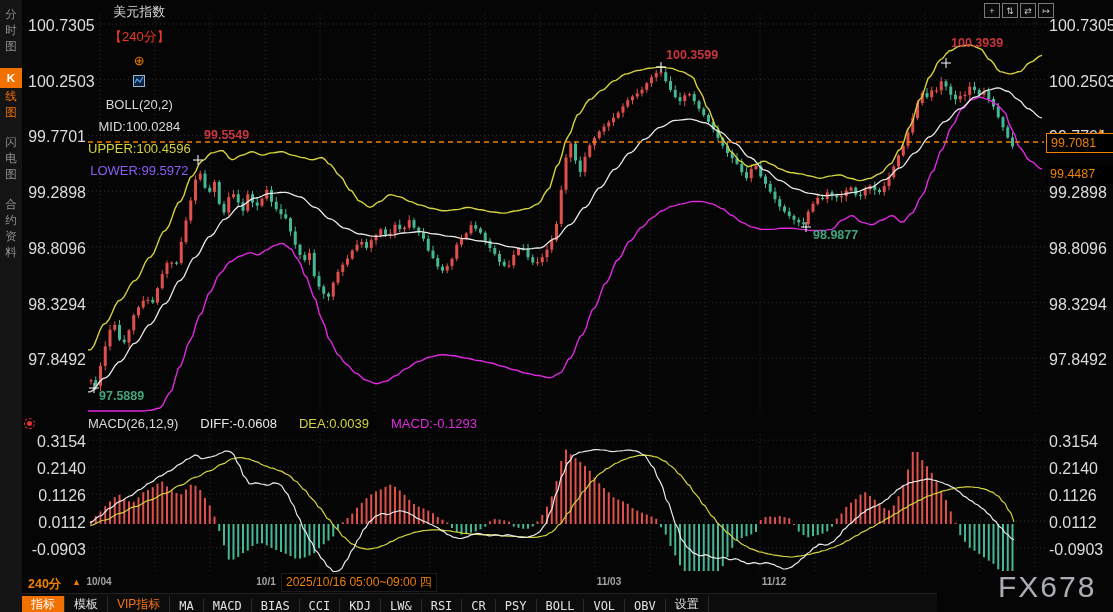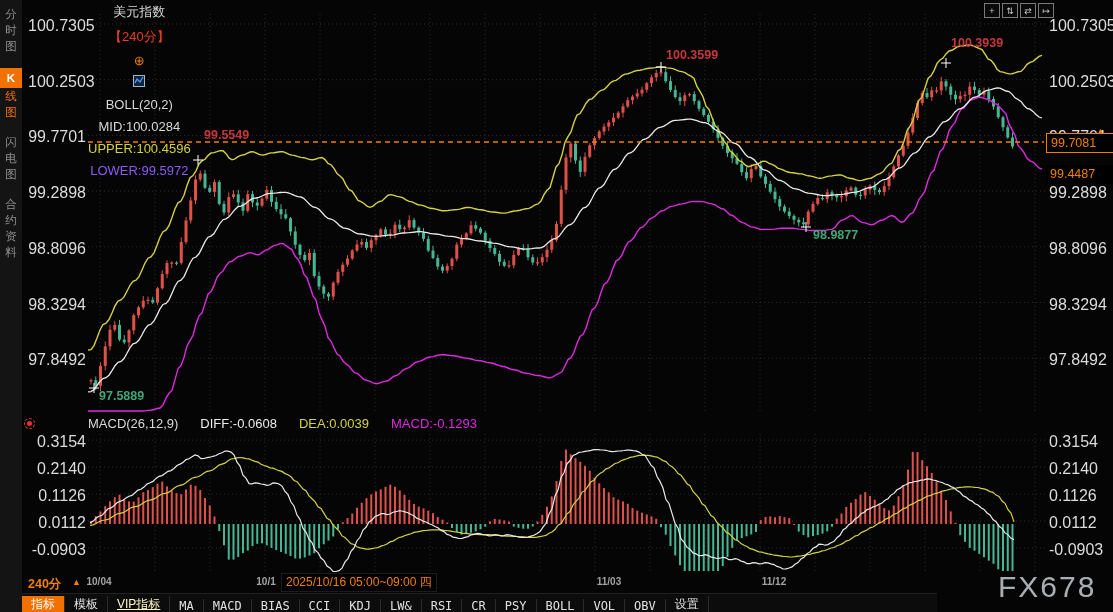--- a/index.html
+++ b/index.html
@@ -47,21 +47,21 @@
   .axisrow-period{position:absolute;left:28px;top:576px;color:#f08000;font-weight:bold;font-size:12.5px;z-index:4;}
   .axisrow-tri{position:absolute;left:72px;top:577px;color:#f08000;font-size:9px;z-index:4;}
   .tooltip{position:absolute;left:281px;top:573px;height:17px;background:#000;border:1px solid #1c1c1c;
            color:#f08000;font-size:12px;line-height:17px;padding:0 4px;z-index:5;white-space:nowrap;}
   .watermark{position:absolute;left:998px;top:570px;font-size:30px;letter-spacing:2px;color:rgba(200,205,212,0.85);z-index:5;}
   .toolbar{position:absolute;left:22px;top:593px;width:915px;height:19px;background:#0c0c0c;border-top:1px solid #222;
            display:flex;align-items:flex-end;z-index:6;}
   .tb-item{display:flex;align-items:center;padding:0 9px;font-size:12px;color:#e0e0e0;border-right:1px solid #2b2b2b;cursor:pointer;}
   .tb-item.mono{font-family:"DejaVu Sans Mono",monospace;}
   .tb-item.active{background:#f07000;color:#fff;}
-  .tb-item.vip{color:#fef9c3;text-decoration:underline;}
+  .tb-item.vip{color:#f97316;}
   .mini-chart-icon{display:inline-block;}
 </style>
 </head>
 <body>
 
 <div class="app">
 
   <svg id="chart-svg" width="1113" height="612">
       <line x1="100" y1="14" x2="100" y2="411" stroke="#2e2e2e" stroke-width="1" stroke-dasharray="1 3"></line>
       <line x1="100" y1="434" x2="100" y2="571" stroke="#2e2e2e" stroke-width="1" stroke-dasharray="1 3"></line>

